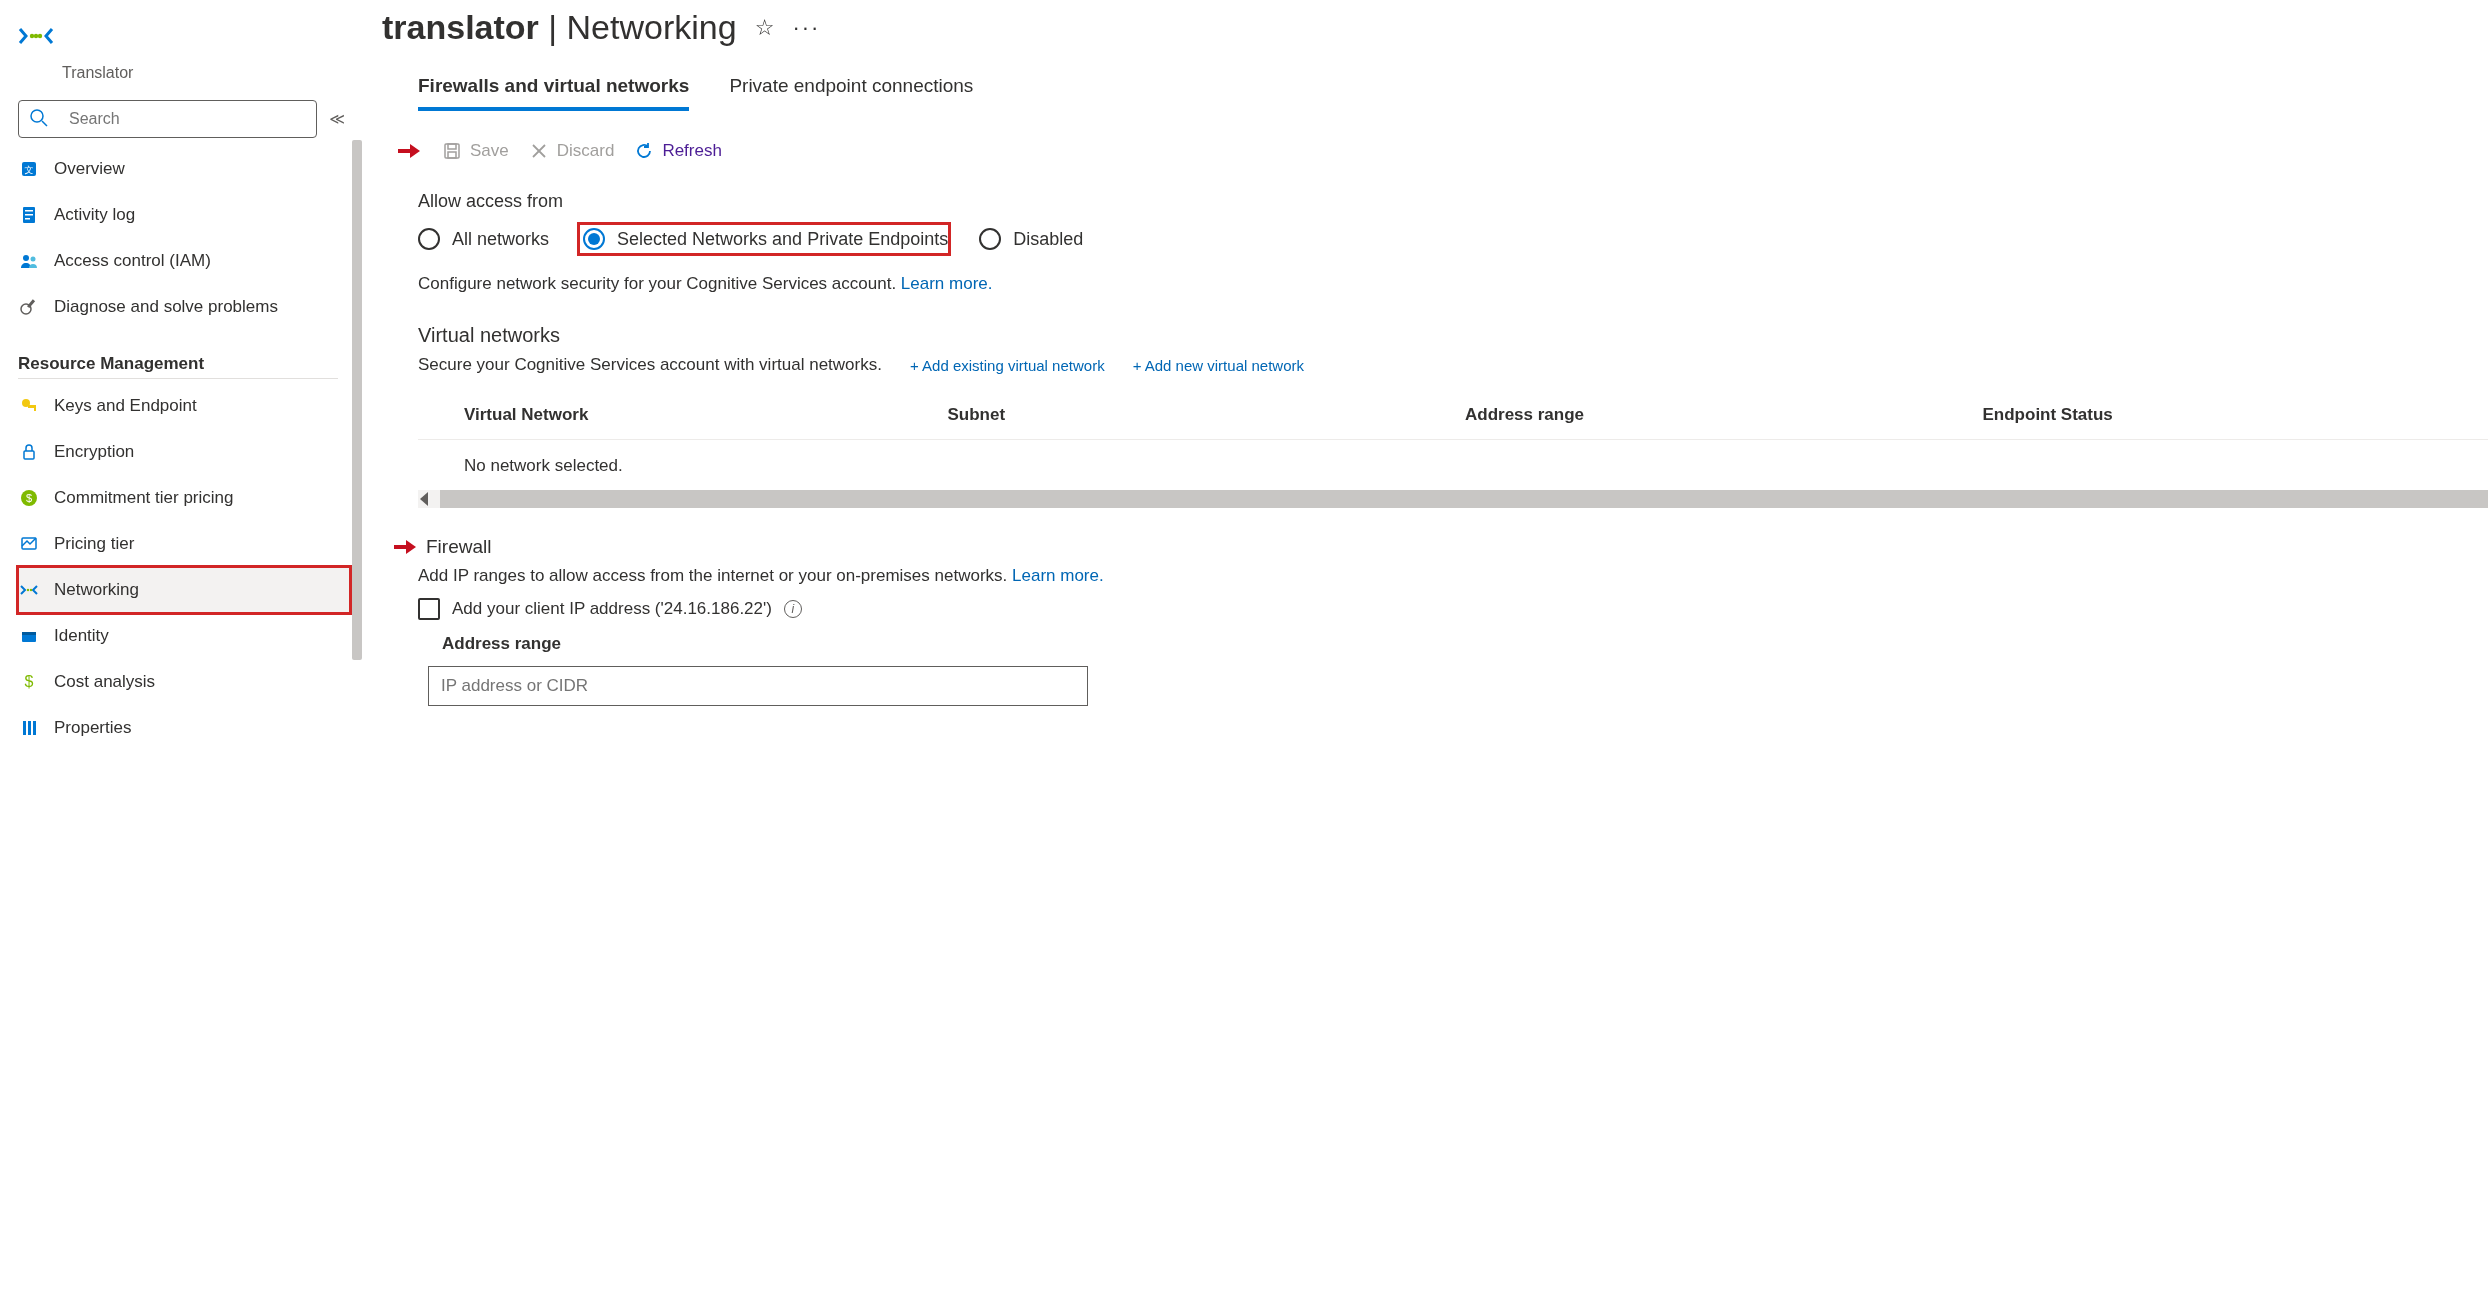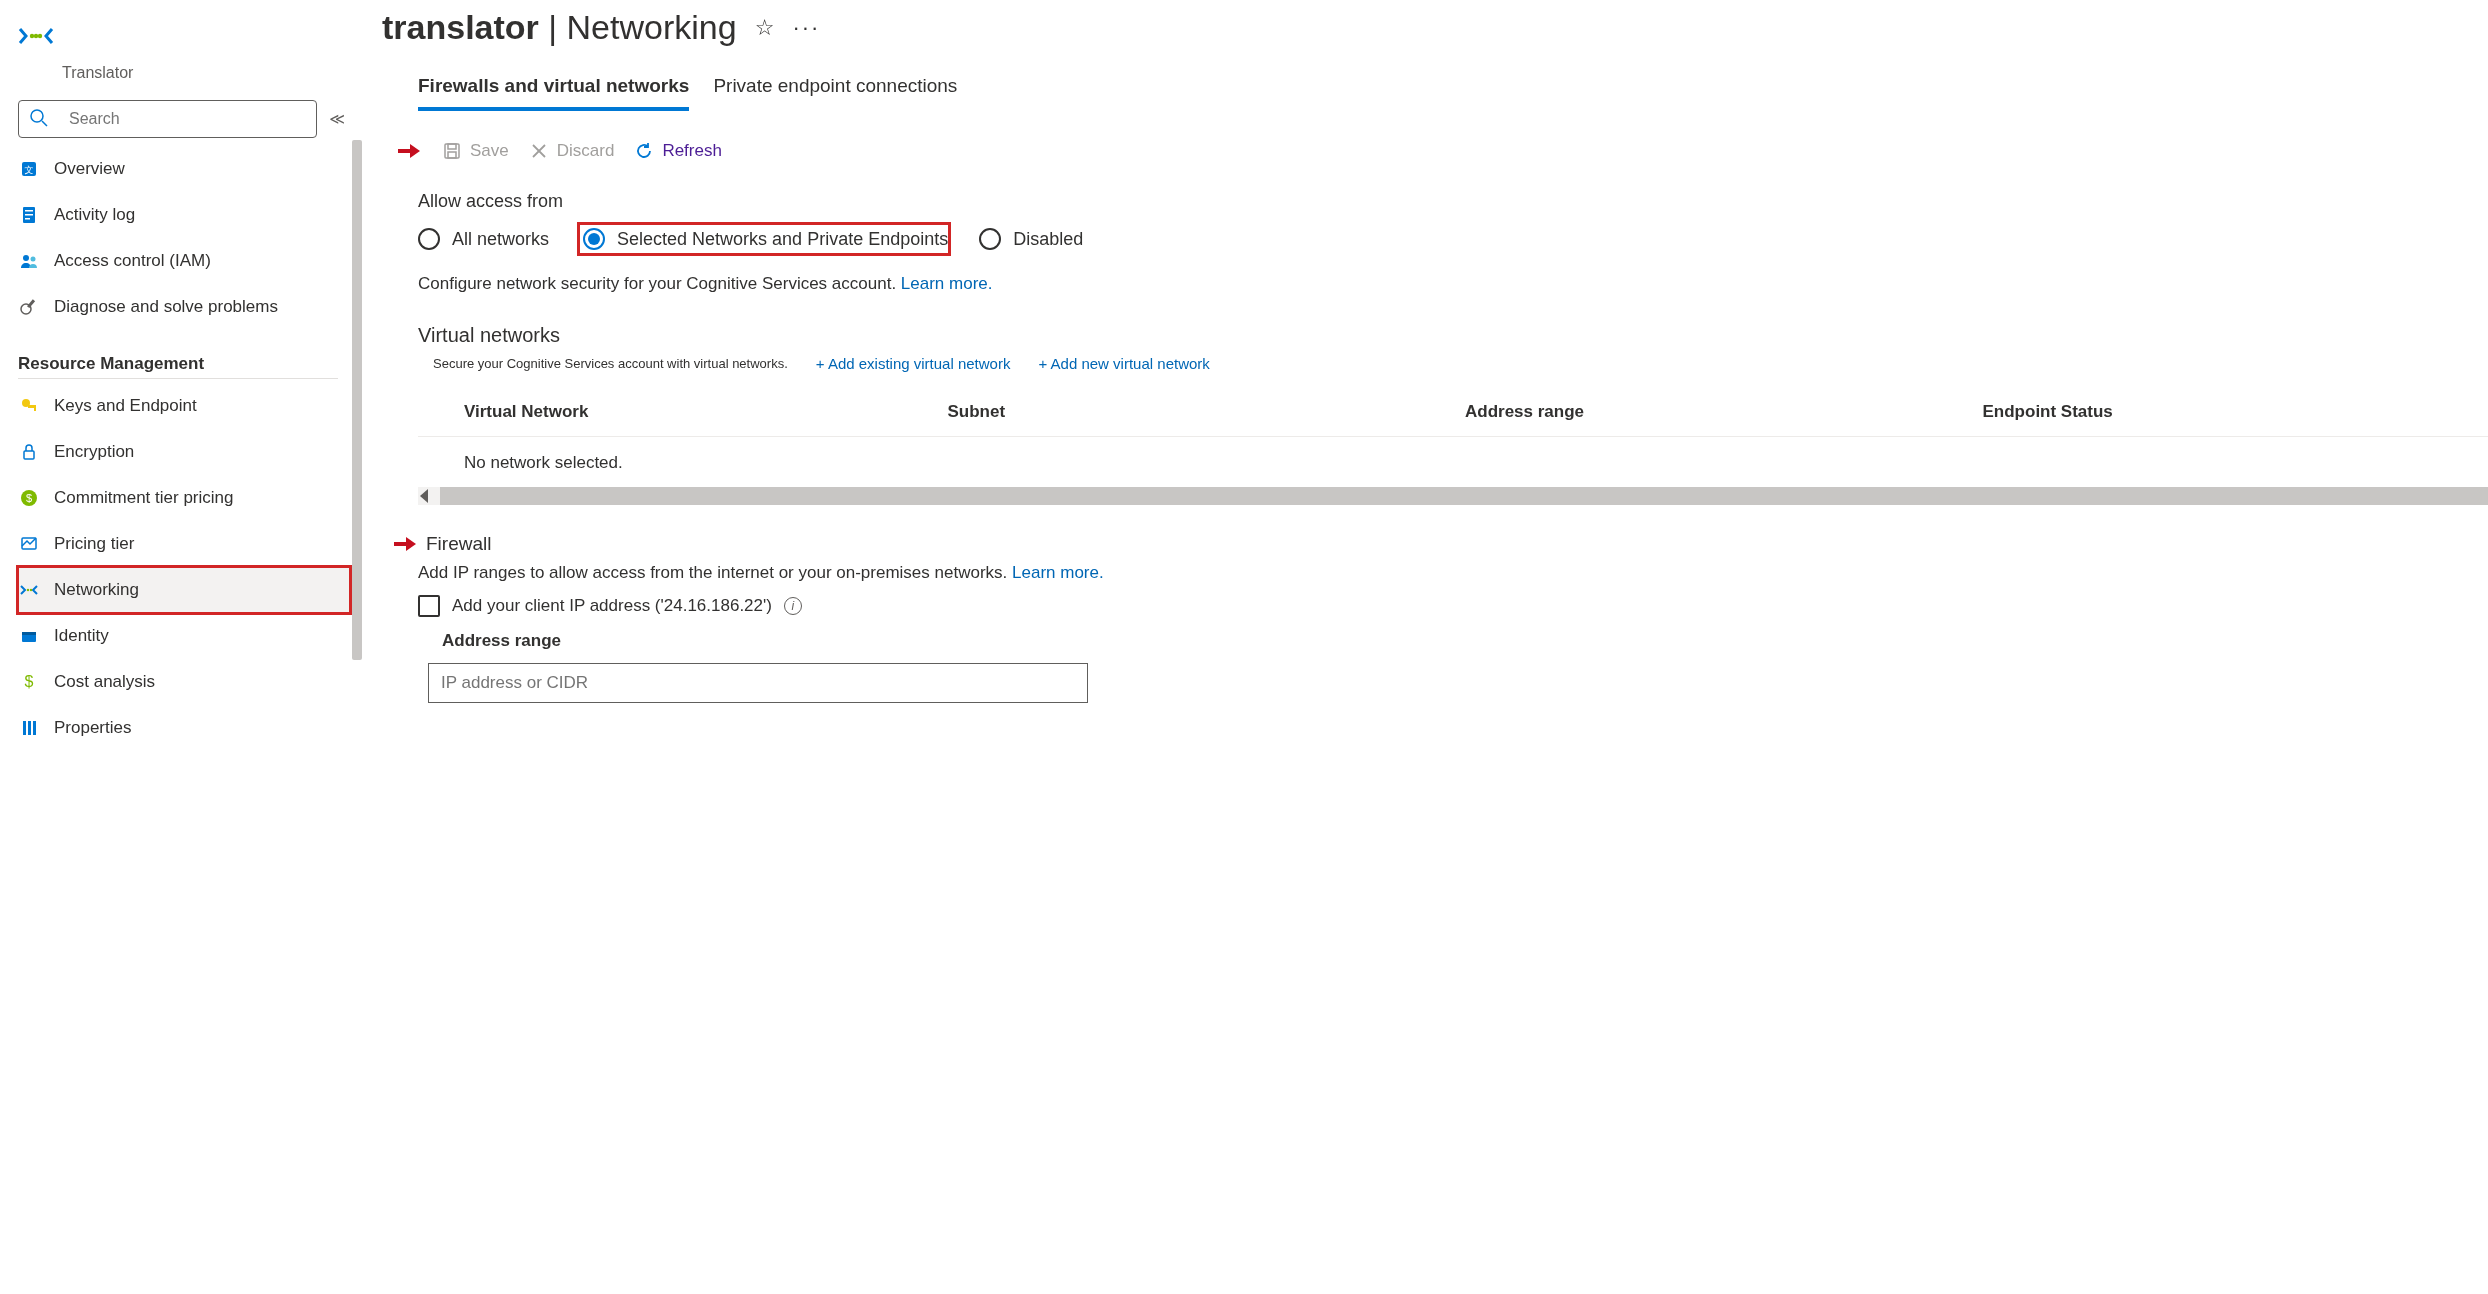--- a/index.html
+++ b/index.html
@@ -128,21 +128,21 @@
   }
   .page-title {
     font-size:34px;
     font-weight:400;
   }
   .page-title .bold { font-weight:700; }
   .star-icon, .more-icon { font-size:22px; color:#323130; cursor:pointer; }
   .more-icon { letter-spacing:2px; }
   .tabs {
     display:flex;
-    gap:24px;
+    gap:40px;
     padding-left:36px;
     border-bottom:0;
     margin-bottom:30px;
   }
   .tab {
     font-size:19px;
     padding-bottom:10px;
     cursor:pointer;
     color:#323130;
   }
@@ -489,21 +489,21 @@
           <span class="radio-circle"></span>
           <span>Disabled</span>
         </div>
       </div>
       <div class="help-text">
         <span>Configure network security for your Cognitive Services account. </span><span class="link">Learn more.</span>
       </div>
 
       <div class="subsection-title">Virtual networks</div>
       <div class="subsection-row">
-        <span style="font-size:13px;margin-left:15px;">Secure your Cognitive Services account with virtual networks.</span>
+        <span style="font-size:17px;">Secure your Cognitive Services account with virtual networks.</span>
         <span class="link"><span class="plus">+ </span><span>Add existing virtual network</span></span>
         <span class="link"><span class="plus">+ </span><span>Add new virtual network</span></span>
       </div>
 
       <table class="vn-table">
         <thead>
             <tr>
           <th style="width:25%; padding-left:46px;">Virtual Network</th>
           <th style="width:25%;">Subnet</th>
           <th style="width:25%;">Address range</th>

